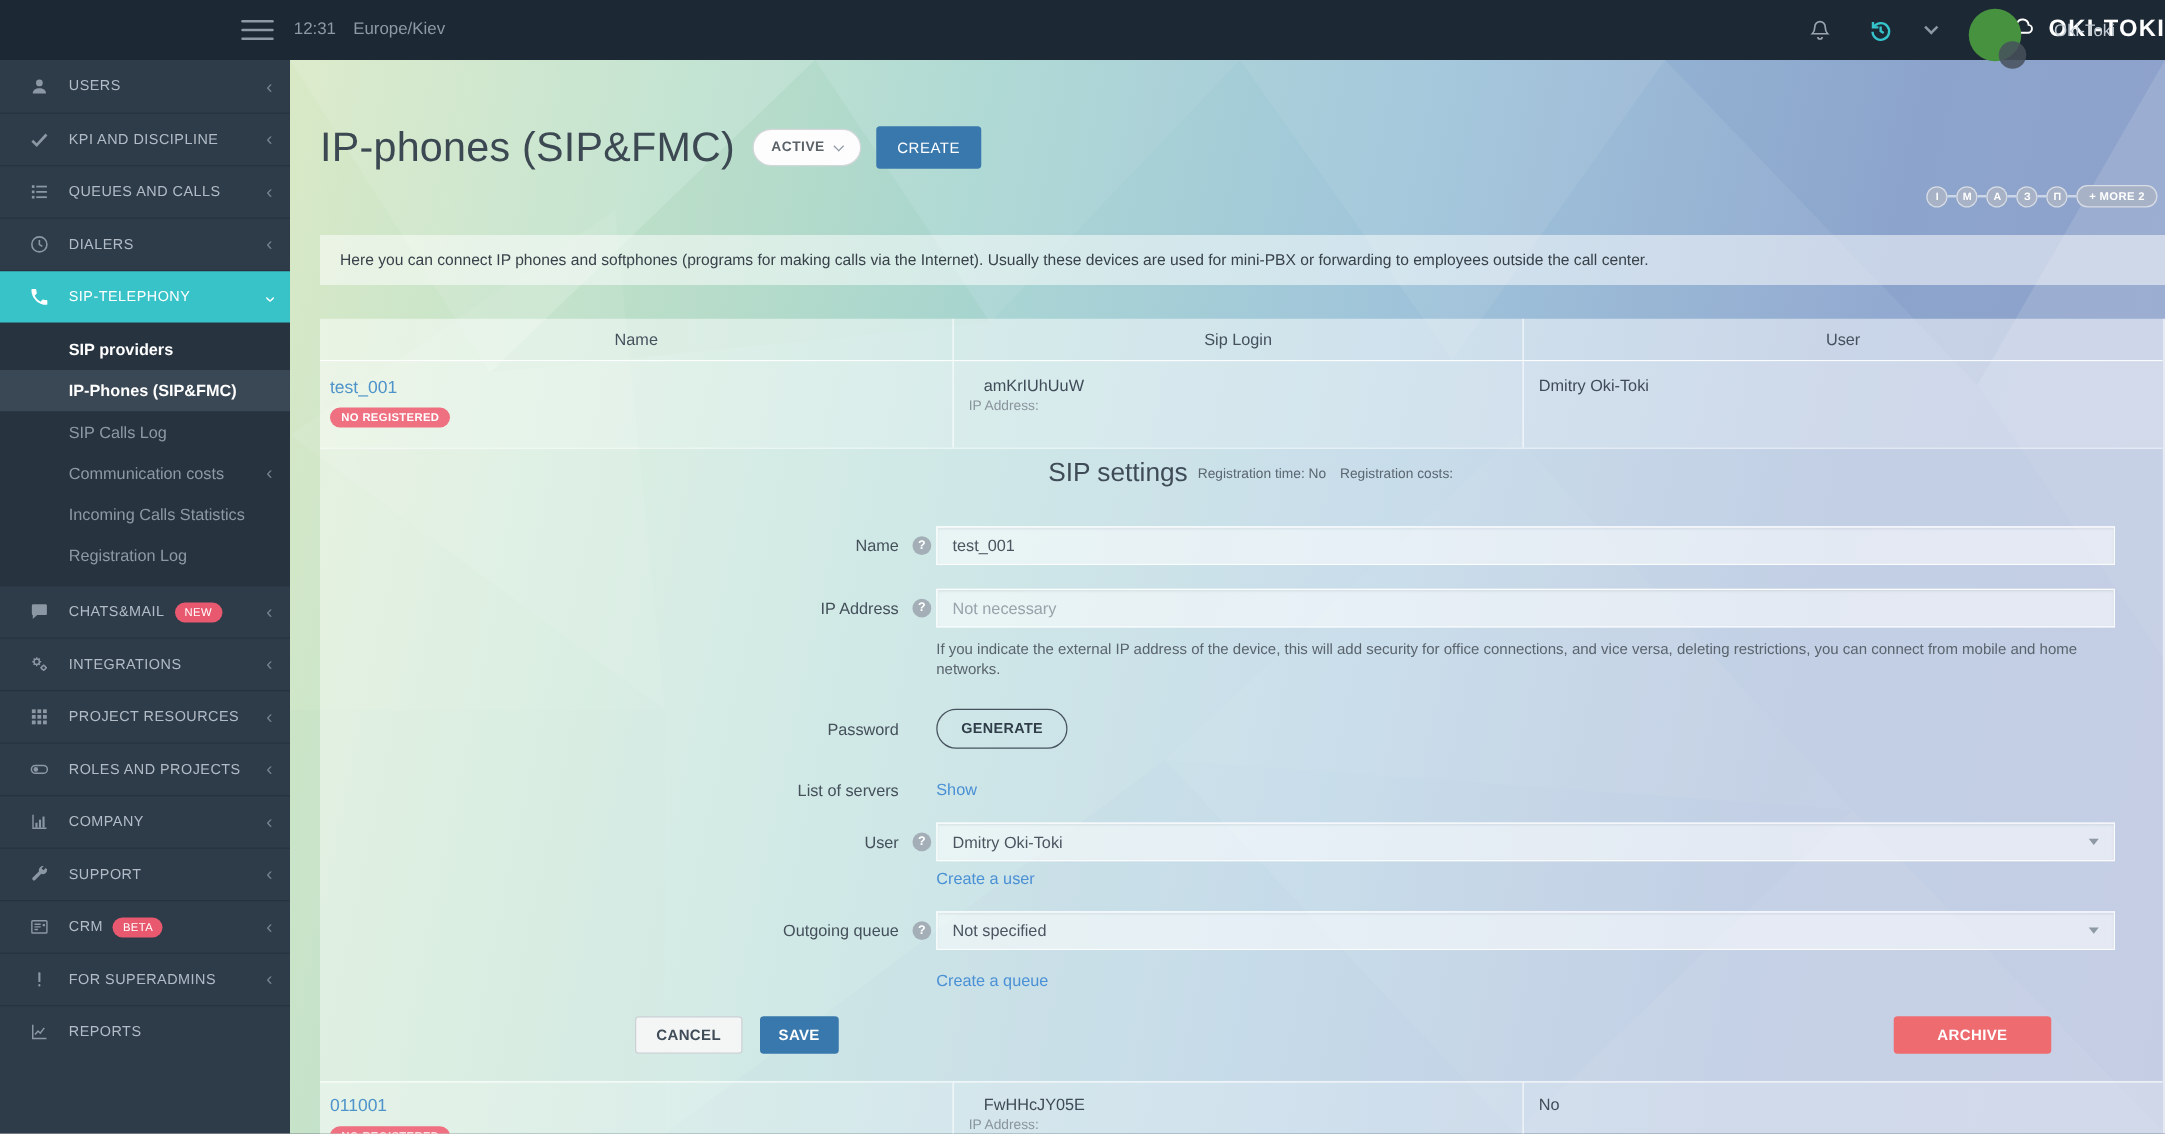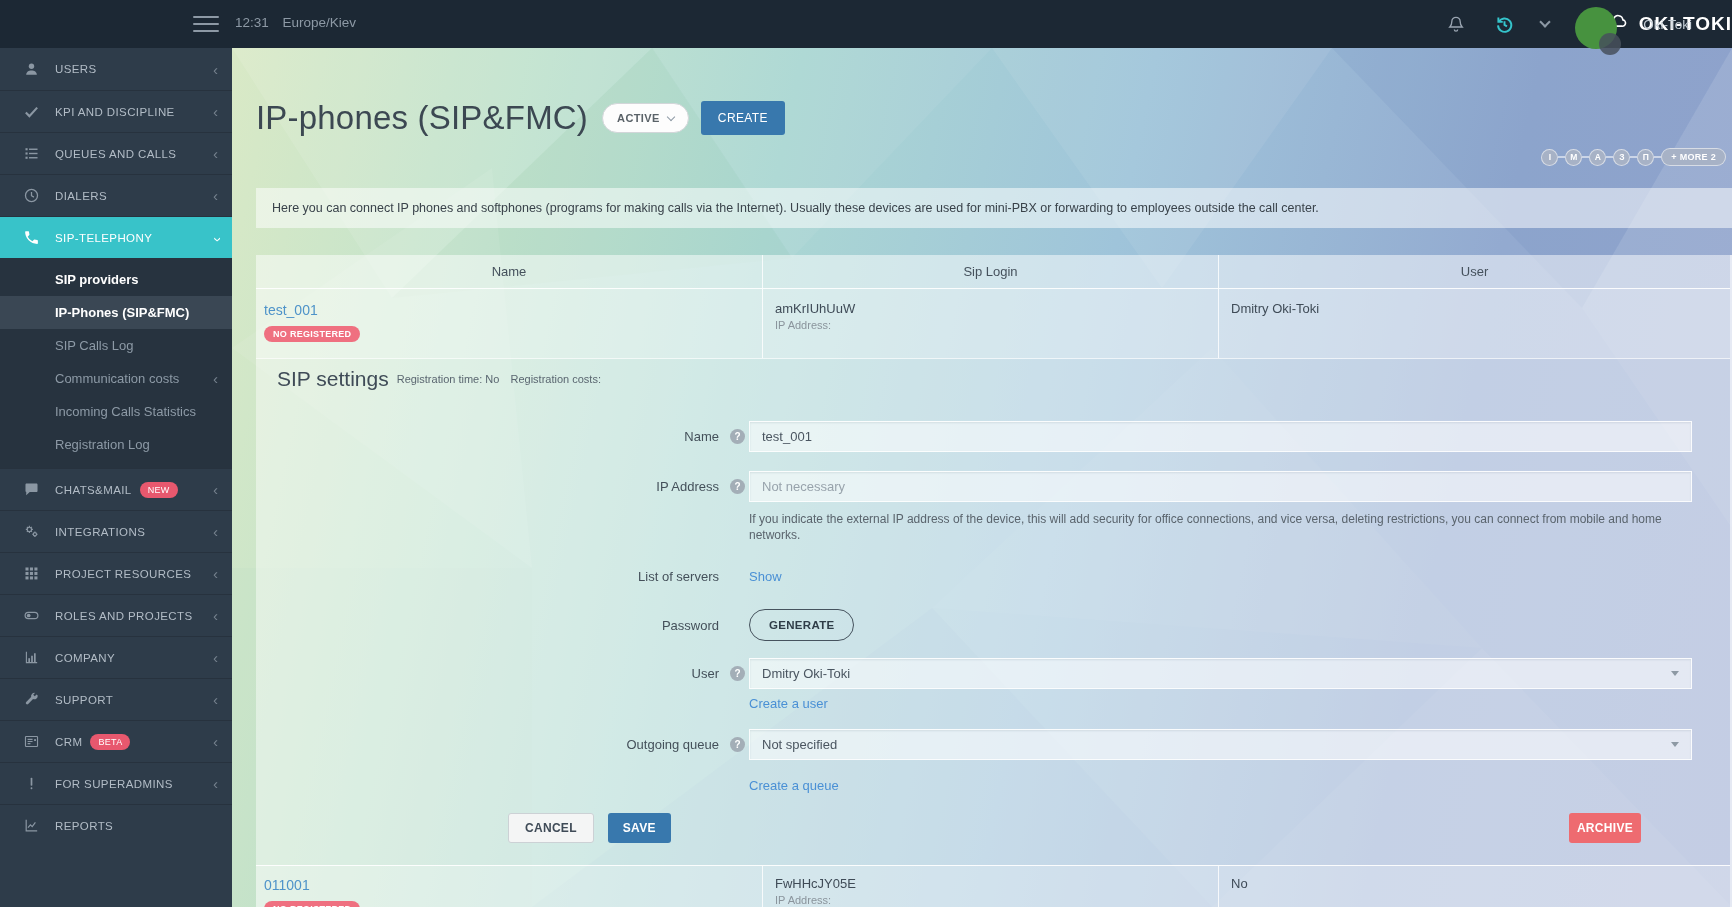--- a/index.html
+++ b/index.html
@@ -64,27 +64,27 @@
   .thead .tcell { height:33px; display:flex; align-items:center; justify-content:center; font-size:13px; color:#45515c; }
   .tcell { border-left:1px solid rgba(255,255,255,.8); }
   .tcell:first-child { border-left:none; }
   .trow { background:rgba(255,255,255,.55); }
   .trow .tcell { padding:12px 12px 0 12px; }
   .trow .tcell.namecell { padding-left:8px; }
   .row1 { height:69px; }
   .row2 { height:60px; border-top:1px solid rgba(255,255,255,.9); }
   .row-link { color:#4e93c9; font-size:14px; text-decoration:none; display:inline-block; }
   .status-badge { margin-top:7px; display:inline-block; background:#ef7080; color:#fff; font-size:9px; font-weight:bold; letter-spacing:.3px; padding:3px 9px; border-radius:9px; }
-  .sip-login { font-size:13px; color:#3f4b57; }
+  .sip-login { font-size:13px; color:#3f4b57;margin-left:12px; }
   .ip-label { font-size:11px; color:#8a949c; margin-top:3px; }
   .user-cell { font-size:13px; color:#3f4b57; }
 
   
   .panel { background:rgba(255,255,255,.44); border-top:1px solid rgba(255,255,255,.7); padding:6px 0 22px 0; }
-  .panel-head { display:flex; align-items:flex-start; justify-content:flex-start; padding:2px 6px 0 21px; height:36px; }
+  .panel-head { display:flex; align-items:flex-start; justify-content:center; padding:2px 6px 0 21px; height:36px; }
   .panel-title { font-size:21px; font-weight:400; color:#3f4b57; }
   .reg-info { font-size:11px; color:#5a6670; margin-top:6px; }
   .reg-info span { margin-left:8px; }
 
   .form { margin-top:20px; }
   .frow { display:flex; align-items:center; }
   .flabel { width:463px; display:flex; justify-content:flex-end; align-items:center; font-size:13px; color:#44505a; position:relative; }
   .q { margin-left:11px; margin-right:-26px; width:15px; height:15px; border-radius:50%; background:#a3aeb7; color:#fff; font-size:10px; font-weight:bold; display:flex; align-items:center; justify-content:center; flex:0 0 15px; cursor:pointer; }
   .fctrl { margin-left:30px; width:943px; }
   .inp { width:100%; height:31px; background:rgba(255,255,255,.55); border:1px solid rgba(255,255,255,.8); box-shadow:inset 0 1px 2px rgba(60,80,100,.12); padding:0 12px; font-size:13px; color:#4a5560; font-family:inherit; outline:none; }
@@ -94,21 +94,21 @@
   .help-text { font-size:12px; color:#5a646d; line-height:1.35; margin-top:9px; }
   .btn-generate { height:32px; border:1.5px solid #46535e; border-radius:16px; background:transparent; color:#2f3d48; font-size:11.5px; font-weight:bold; letter-spacing:.3px; padding:0 19px; cursor:pointer; font-family:inherit; }
   .link { color:#4a90d5; font-size:13px; text-decoration:none; cursor:pointer; }
   .mt19{margin-top:19px;} .mt24{margin-top:24px;} .mt17{margin-top:17px;}
   .link-row { padding-left:493px; margin-top:5px; }
   .link-row2 { padding-left:493px; margin-top:16px; }
 
   .btn-row { display:flex; align-items:center; margin-top:19px; padding-left:252px; }
   .btn-cancel { height:30px; background:#f4f5f5; border:1px solid #ccd1d5; border-radius:3px; color:#3f4b57; font-size:12px; font-weight:bold; letter-spacing:.3px; padding:0 16px; cursor:pointer; font-family:inherit; }
   .btn-save { height:30px; margin-left:14px; background:#3878ad; border:none; border-radius:3px; color:#fff; font-size:12px; font-weight:bold; letter-spacing:.3px; padding:0 15px; cursor:pointer; font-family:inherit; }
-  .btn-archive { height:30px; margin-left:auto; margin-right:89px; background:#ee6b70; border:none; border-radius:3px; color:#fff; font-size:12px; font-weight:bold; letter-spacing:.3px; padding:0 8px; cursor:pointer; font-family:inherit; }
+  .btn-archive { height:30px; margin-left:auto; margin-right:89px; background:#ee6b70; border:none; border-radius:3px; color:#fff; font-size:12px; font-weight:bold; letter-spacing:.3px; padding:0 35px; cursor:pointer; font-family:inherit; }
 </style>
 </head>
 <body>
 
 <div class="app">
 
   <header class="topbar">
     <div class="logo">
       <span>
         <svg width="26" height="22" viewBox="0 0 24 24">
@@ -410,30 +410,30 @@
             </div>
             <div class="frow">
               <div class="flabel"></div>
               <div class="fctrl">
                   <div class="help-text">If you indicate the external IP address of the device, this will add security for office connections, and vice versa, deleting restrictions, you can connect from mobile and home networks.</div>
                 </div>
             </div>
 
             <div class="frow mt24">
               <div class="flabel">
+                  <span>Password</span>
+                </div>
+              <div class="fctrl"><button class="btn-generate">GENERATE</button></div>
+            </div>
+
+            <div class="frow mt24">
+              <div class="flabel">
                   <span>List of servers</span>
                 </div>
               <div class="fctrl"><a class="link" href="#">Show</a></div>
-            </div>
-
-            <div class="frow mt24">
-              <div class="flabel">
-                  <span>Password</span>
-                </div>
-              <div class="fctrl"><button class="btn-generate">GENERATE</button></div>
             </div>
 
             <div class="frow mt17">
               <div class="flabel">
                   <span>User</span>
                   <span class="q">?</span>
                 </div>
               <div class="fctrl">
                   <div class="sel">
                     <span>Dmitry Oki-Toki</span>

